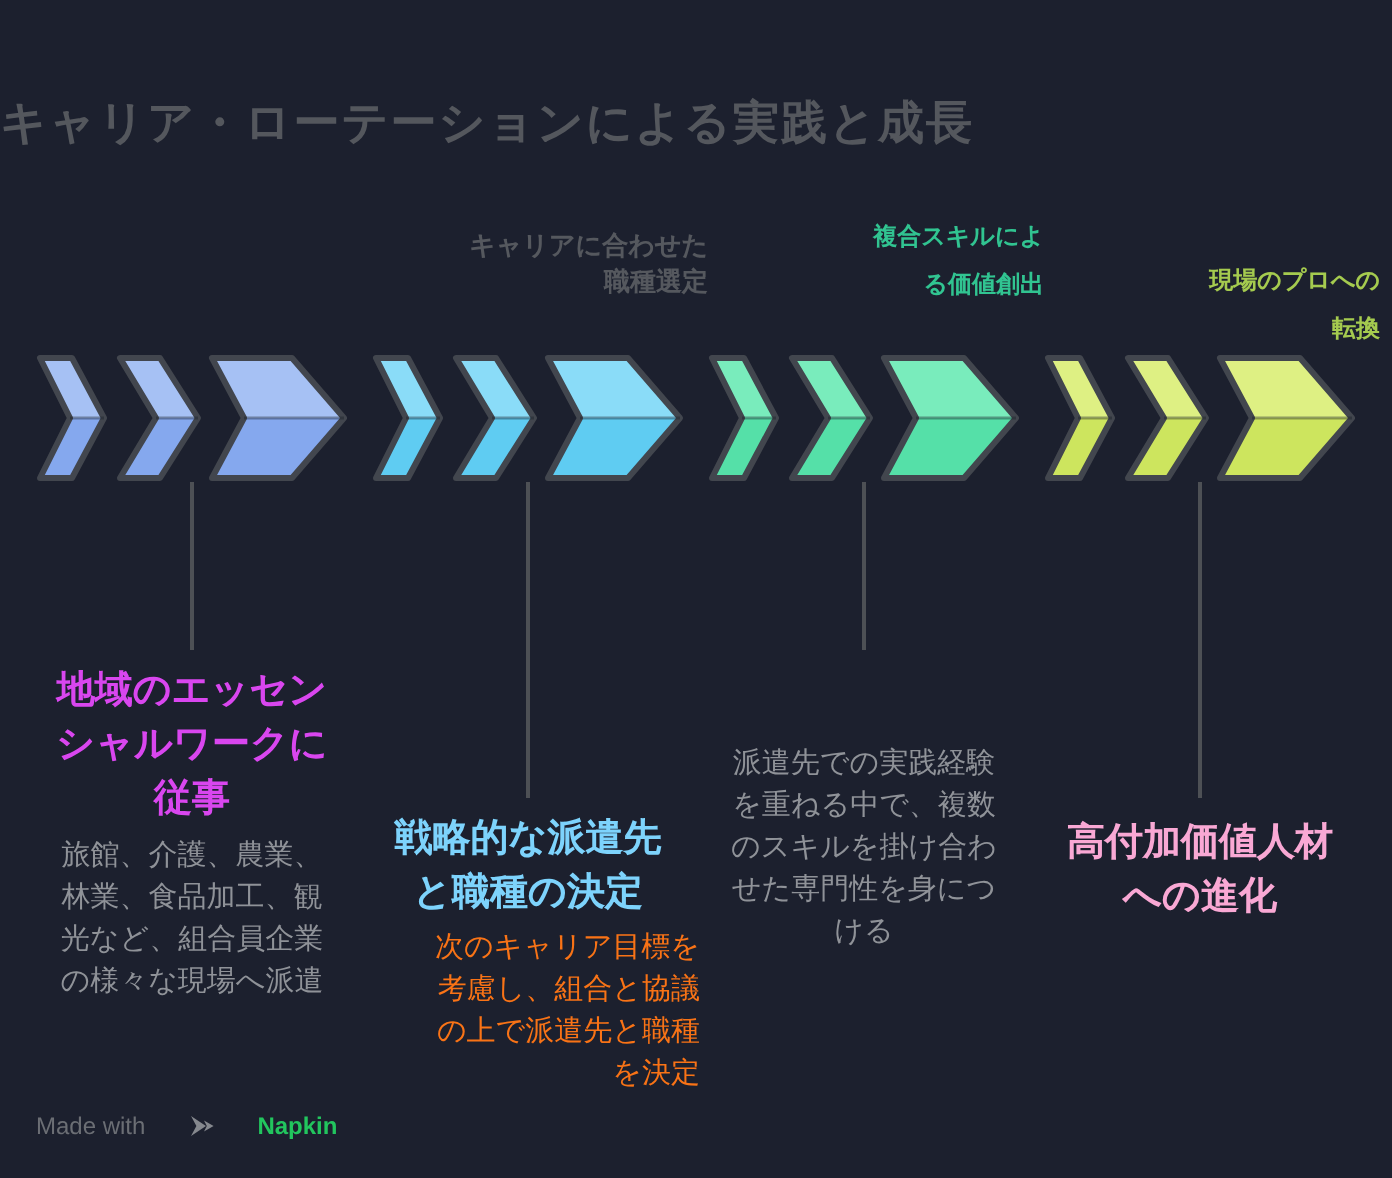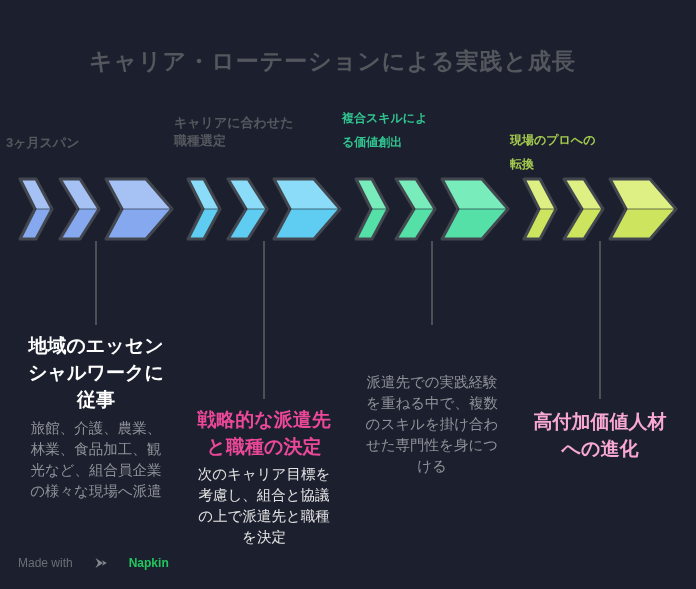--- a/index.html
+++ b/index.html
@@ -1,25 +1,25 @@
 <!DOCTYPE html>
 <html><head>
 <meta charset="utf-8">
 <style>
   html,body{margin:0;padding:0;}
   body{font-family:"Liberation Sans","DejaVu Sans",sans-serif;}
   #canvas{position:relative;width:696px;height:589px;overflow:hidden;background:#1c202e;}
 
   .page-title{
-    position:absolute;top:46px;left:0;width:576px;text-align:right;
+    position:absolute;top:46px;left:0;width:576px;text-align:left;
     font-size:23px;font-weight:700;letter-spacing:1px;
   }
 
   .stage-label{
-    position:absolute;width:180px;text-align:left;white-space:pre-line;
+    position:absolute;width:180px;text-align:right;white-space:pre-line;
   }
   .stage-label.small{font-size:13px;font-weight:600;line-height:18px;}
   .stage-label.big{font-size:12px;font-weight:700;line-height:24px;}
   #label-1{left:6px;top:134px;}
   #label-2{left:174px;top:114px;}
   #label-3{left:342px;top:106px;}
   #label-4{left:510px;top:108px;margin-top:20px;}
 
   .chevrons{position:absolute;top:177px;width:156px;height:64px;}
   #chev-1{left:18px;} #chev-2{left:186px;} #chev-3{left:354px;} #chev-4{left:522px;}
@@ -57,39 +57,38 @@
   .footer .made{color:#6b6e74;}
   .footer .brand{color:#22c55e;font-weight:700;}
 </style>
 </head>
 <body>
 
 <div id="canvas" style="background: rgb(28, 32, 46);">
 
   <div class="page-title" style="color: rgb(84, 87, 93);">キャリア・ローテーションによる実践と成長</div>
 
-  <div id="label-1" class="stage-label small" style="color: rgb(85, 88, 94);">3ヶ月スパン</div>
   <svg id="chev-1" class="chevrons" viewBox="0 0 156 64">
     <defs>
       <linearGradient id="g0" x1="0" y1="0" x2="0" y2="1">
         <stop offset="0" stop-color="#a6c1f4"></stop>
         <stop offset="0.5" stop-color="#a6c1f4"></stop>
         <stop offset="0.5" stop-color="#85a8ee"></stop>
         <stop offset="1" stop-color="#85a8ee"></stop>
       </linearGradient>
     </defs>
     <polygon points="2,2 18,2 34,32 18,62 2,62 17,32" fill="url(#g0)" stroke="#42464e"></polygon>
     <polygon points="42,2 62,2 81,32 62,62 42,62 60,32" fill="url(#g0)" stroke="#42464e"></polygon>
     <polygon points="88,2 128,2 154,32 128,62 88,62 104,32" fill="url(#g0)" stroke="#42464e"></polygon>
     <line x1="17" y1="32" x2="34" y2="32"></line>
       <line x1="60" y1="32" x2="81" y2="32"></line>
       <line x1="104" y1="32" x2="154" y2="32"></line>
   </svg>
   <div id="conn-1" class="connector" style="background: rgb(77, 80, 85);"></div>
-  <div id="head-1" class="stage-heading" style="color: #ffffff;">地域のエッセン
+  <div id="head-1" class="stage-heading" style="color: #d946ef;">地域のエッセン
 シャルワークに
 従事</div>
   <div id="body-1" class="stage-body" style="color: rgb(143, 146, 152);">旅館、介護、農業、
 林業、食品加工、観
 光など、組合員企業
 の様々な現場へ派遣</div>
 
   <div id="label-2" class="stage-label small" style="color: rgb(85, 88, 94);">キャリアに合わせた
 職種選定</div>
   <svg id="chev-2" class="chevrons" viewBox="0 0 156 64">
@@ -102,23 +101,23 @@
       </linearGradient>
     </defs>
     <polygon points="2,2 18,2 34,32 18,62 2,62 17,32" fill="url(#g1)" stroke="#42464e"></polygon>
     <polygon points="42,2 62,2 81,32 62,62 42,62 60,32" fill="url(#g1)" stroke="#42464e"></polygon>
     <polygon points="88,2 128,2 154,32 128,62 88,62 104,32" fill="url(#g1)" stroke="#42464e"></polygon>
     <line x1="17" y1="32" x2="34" y2="32"></line>
       <line x1="60" y1="32" x2="81" y2="32"></line>
       <line x1="104" y1="32" x2="154" y2="32"></line>
   </svg>
   <div id="conn-2" class="connector" style="background: rgb(77, 80, 85);"></div>
-  <div id="head-2" class="stage-heading" style="color: #ec4899;">戦略的な派遣先
+  <div id="head-2" class="stage-heading" style="color: #7dd3fc;">戦略的な派遣先
 と職種の決定</div>
-  <div id="body-2" class="stage-body" style="color: #e5e5e5;">次のキャリア目標を
+  <div id="body-2" class="stage-body" style="color: #f97316; text-align: right;">次のキャリア目標を
 考慮し、組合と協議
 の上で派遣先と職種
 を決定</div>
 
   <div id="label-3" class="stage-label big" style="color: rgb(49, 196, 145);">複合スキルによ
 る価値創出</div>
   <svg id="chev-3" class="chevrons" viewBox="0 0 156 64">
     <defs>
       <linearGradient id="g2" x1="0" y1="0" x2="0" y2="1">
         <stop offset="0" stop-color="#79ecbc"></stop>

